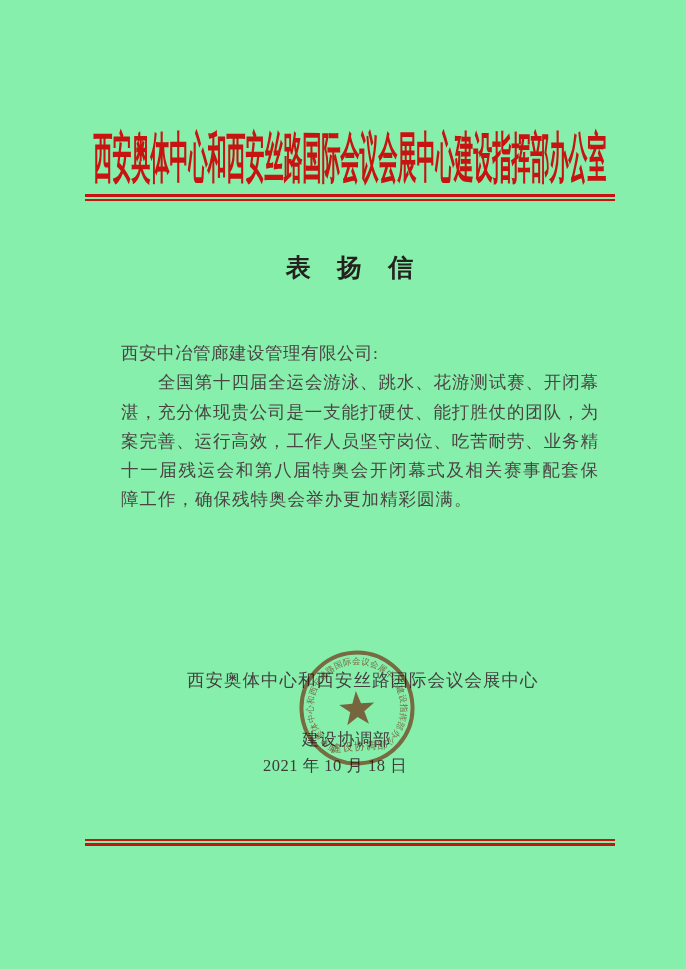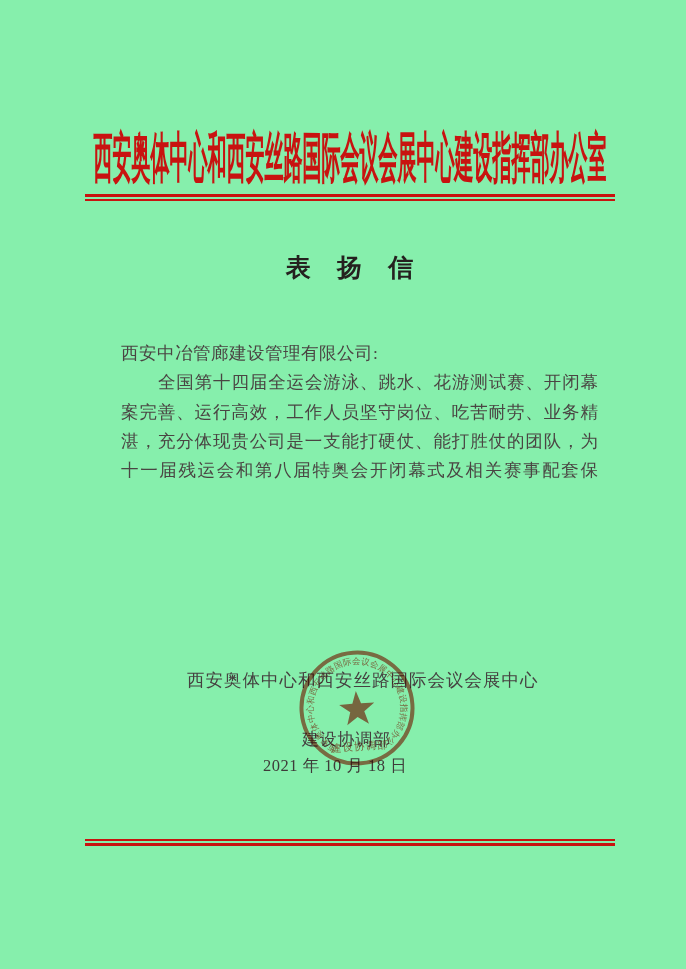--- a/index.html
+++ b/index.html
@@ -79,23 +79,24 @@
   <div class="letterhead">
     <span>西安奥体中心和西安丝路国际会议会展中心建设指挥部办公室</span>
   </div>
   <div class="divider-top"></div>
 
   <div class="letter-title">表 扬 信</div>
 
   <div class="letter-body">
     <div class="salutation">西安中冶管廊建设管理有限公司:</div>
     <div class="bline indent">全国第十四届全运会游泳、跳水、花游测试赛、开闭幕</div>
+    <div class="bline">湛，充分体现贵公司是一支能打硬仗、能打胜仗的团队，为</div>
     <div class="bline">案完善、运行高效，工作人员坚守岗位、吃苦耐劳、业务精</div>
-    <div class="bline">湛，充分体现贵公司是一支能打硬仗、能打胜仗的团队，为</div>
     <div class="bline">十一届残运会和第八届特奥会开闭幕式及相关赛事配套保</div>
+    <div class="lastline">障工作，确保残特奥会举办更加精彩圆满。</div>
   </div>
 
   <div class="sig sig-org1">西安奥体中心和西安丝路国际会议会展中心</div>
   <div class="sig sig-dept">建设协调部</div>
   <div class="sig sig-date">2021 年 10 月 18 日</div>
 
   <svg class="seal" viewBox="0 0 124 124">
     <circle cx="62" cy="62" r="55.5" fill="none" stroke="#dc4a35" stroke-width="4"></circle>
     <polygon fill="#d8442f" points="62,45 66.35,57.51 79.6,57.78 69.04,65.79 72.87,78.47 62,70.9 51.13,78.47 54.96,65.79 44.4,57.78 57.65,57.51"></polygon>
     <defs>

